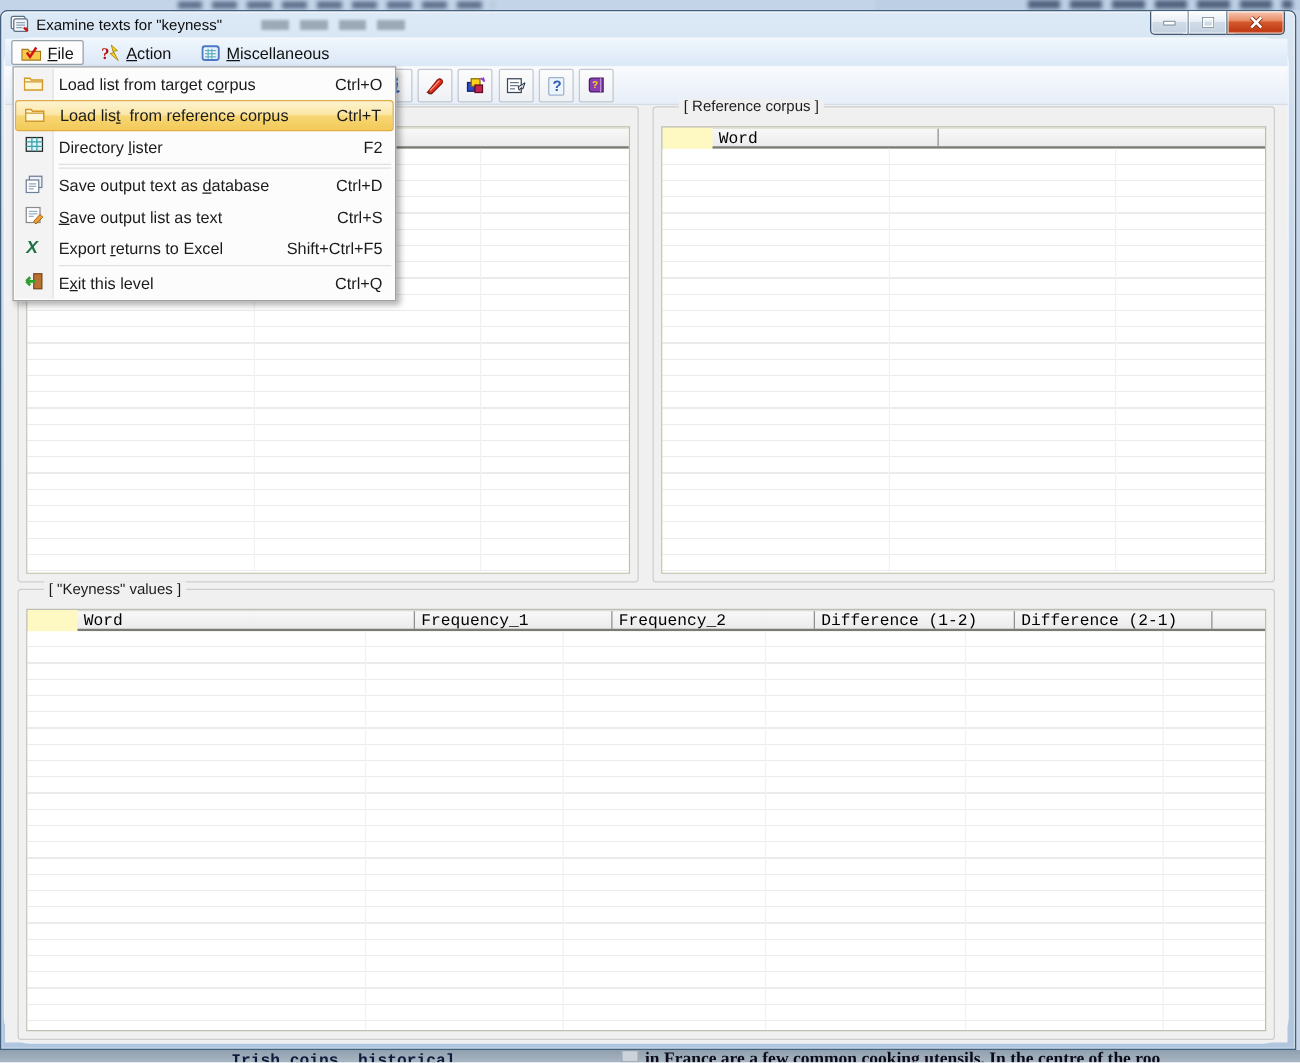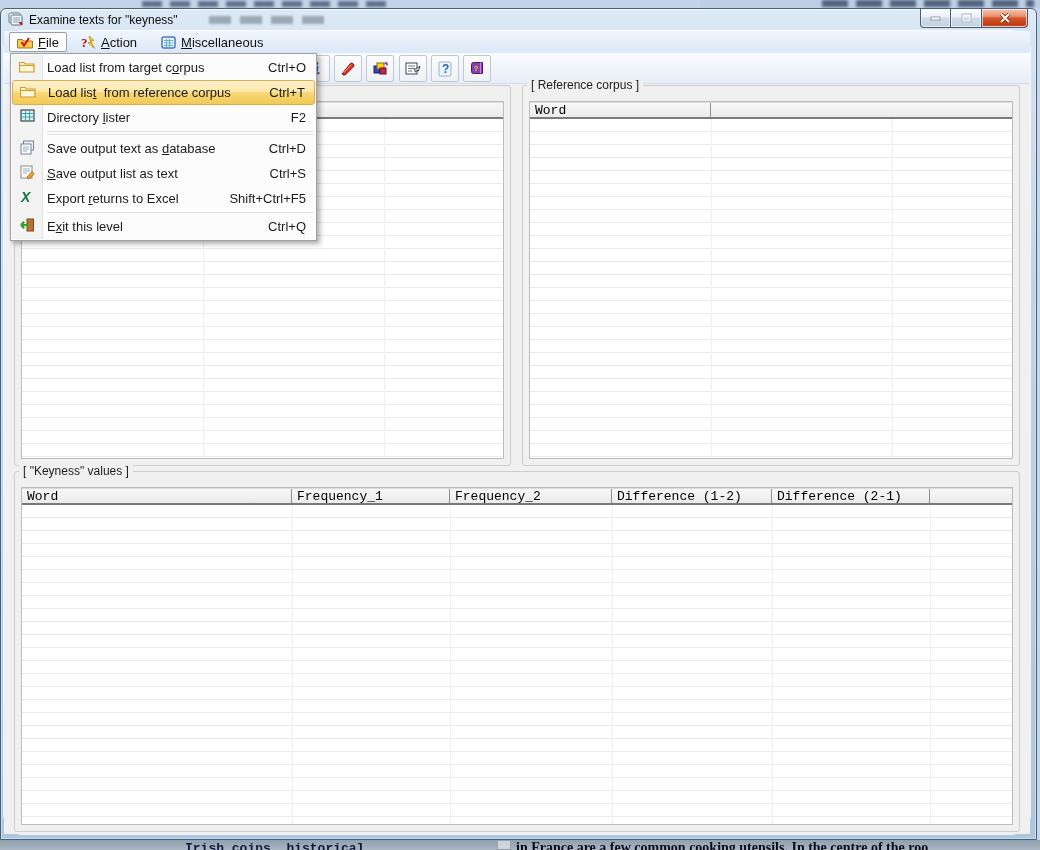--- a/index.html
+++ b/index.html
@@ -57,23 +57,23 @@
   .toolbar { position:absolute; left:0; top:22px; right:0; height:31px;
     background:linear-gradient(180deg,#f9fbfe,#e7eef8); border-bottom:1px solid #d4dce8; }
   .tb-btn { position:absolute; top:2px; width:28px; height:27px;
     background:linear-gradient(180deg,#fcfcfc,#eef1f5); border:1px solid #c2c8d0; border-radius:2px;
     display:flex; align-items:center; justify-content:center; }
 
   .main { position:absolute; left:0; top:53px; right:0; bottom:0; background:#f0f0f0; }
 
   
   .gb { position:absolute; background:#f0f0f0; border:1px solid #cdcdcd; border-radius:3px; }
-  .gb-label { position:absolute; top:-7px; left:4px; background:#f0f0f0; padding:0 4px;
+  .gb-label { position:absolute; top:-7px; left:20px; background:#f0f0f0; padding:0 4px;
     font-size:12px; line-height:13px; color:#1c1c1c; white-space:pre; }
-  .table { position:absolute; left:6px; top:15px; right:6px; bottom:6px; border:1px solid #bcbcbc; background:#737373; }
+  .table { position:absolute; left:6px; top:15px; right:6px; bottom:6px; border:1px solid #bcbcbc; background:#fef9c3;padding-left:40px; }
   .thead { display:flex; height:17px; background:linear-gradient(180deg,#f8f8f8,#ebebeb);
     border-bottom:2px solid #7a7a7a; border-top:1px solid #dcdcdc; }
   .th { font:13px/15px "Liberation Mono",monospace; color:#000; padding-left:5px;
     border-right:1px solid #8f8f8f; overflow:hidden; white-space:pre; }
   .tbody { position:absolute; left:0; right:0; top:17px; bottom:0;
     background:repeating-linear-gradient(180deg,#ffffff 0 12px, #ebebeb 12px 13px); }
   .colline { position:absolute; top:0; bottom:0; width:1px; background:#f1f1f1; }
 
   
   .cols3 .c0 { width:181px; } .cols3 .c1 { width:181px;margin-top:32px; } .cols3 .c2 { flex:1; border-right:none; }

